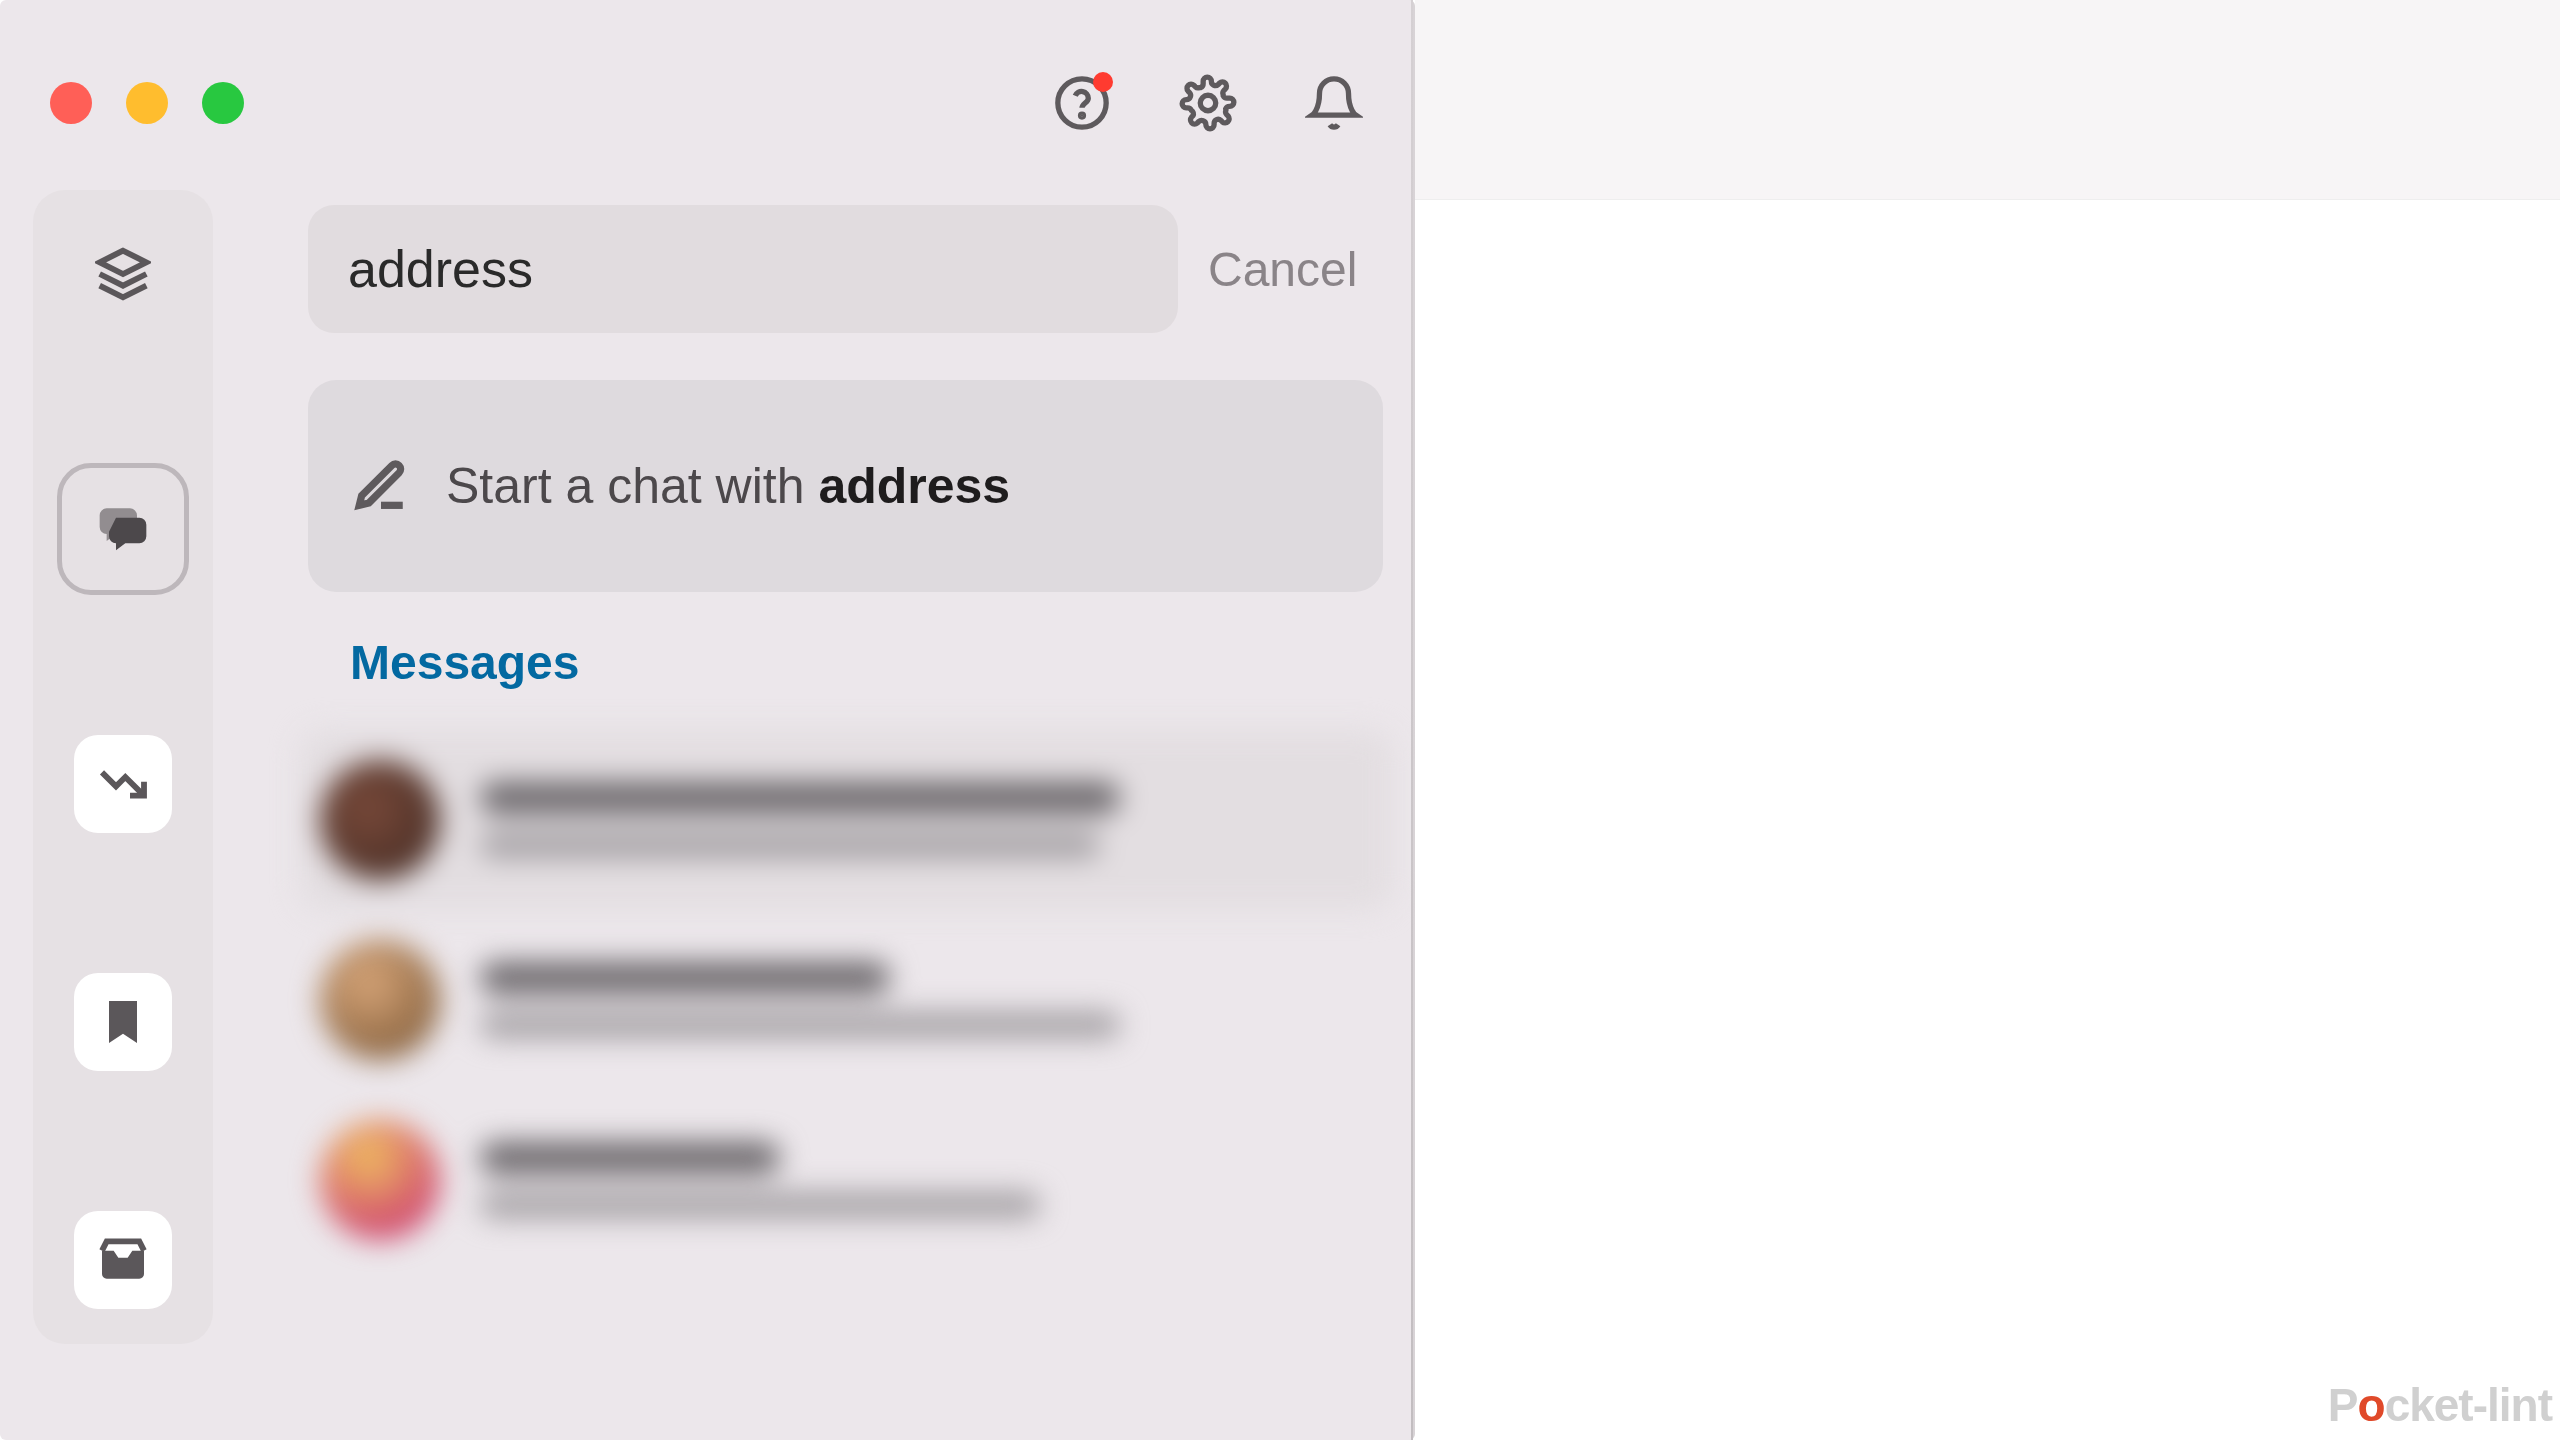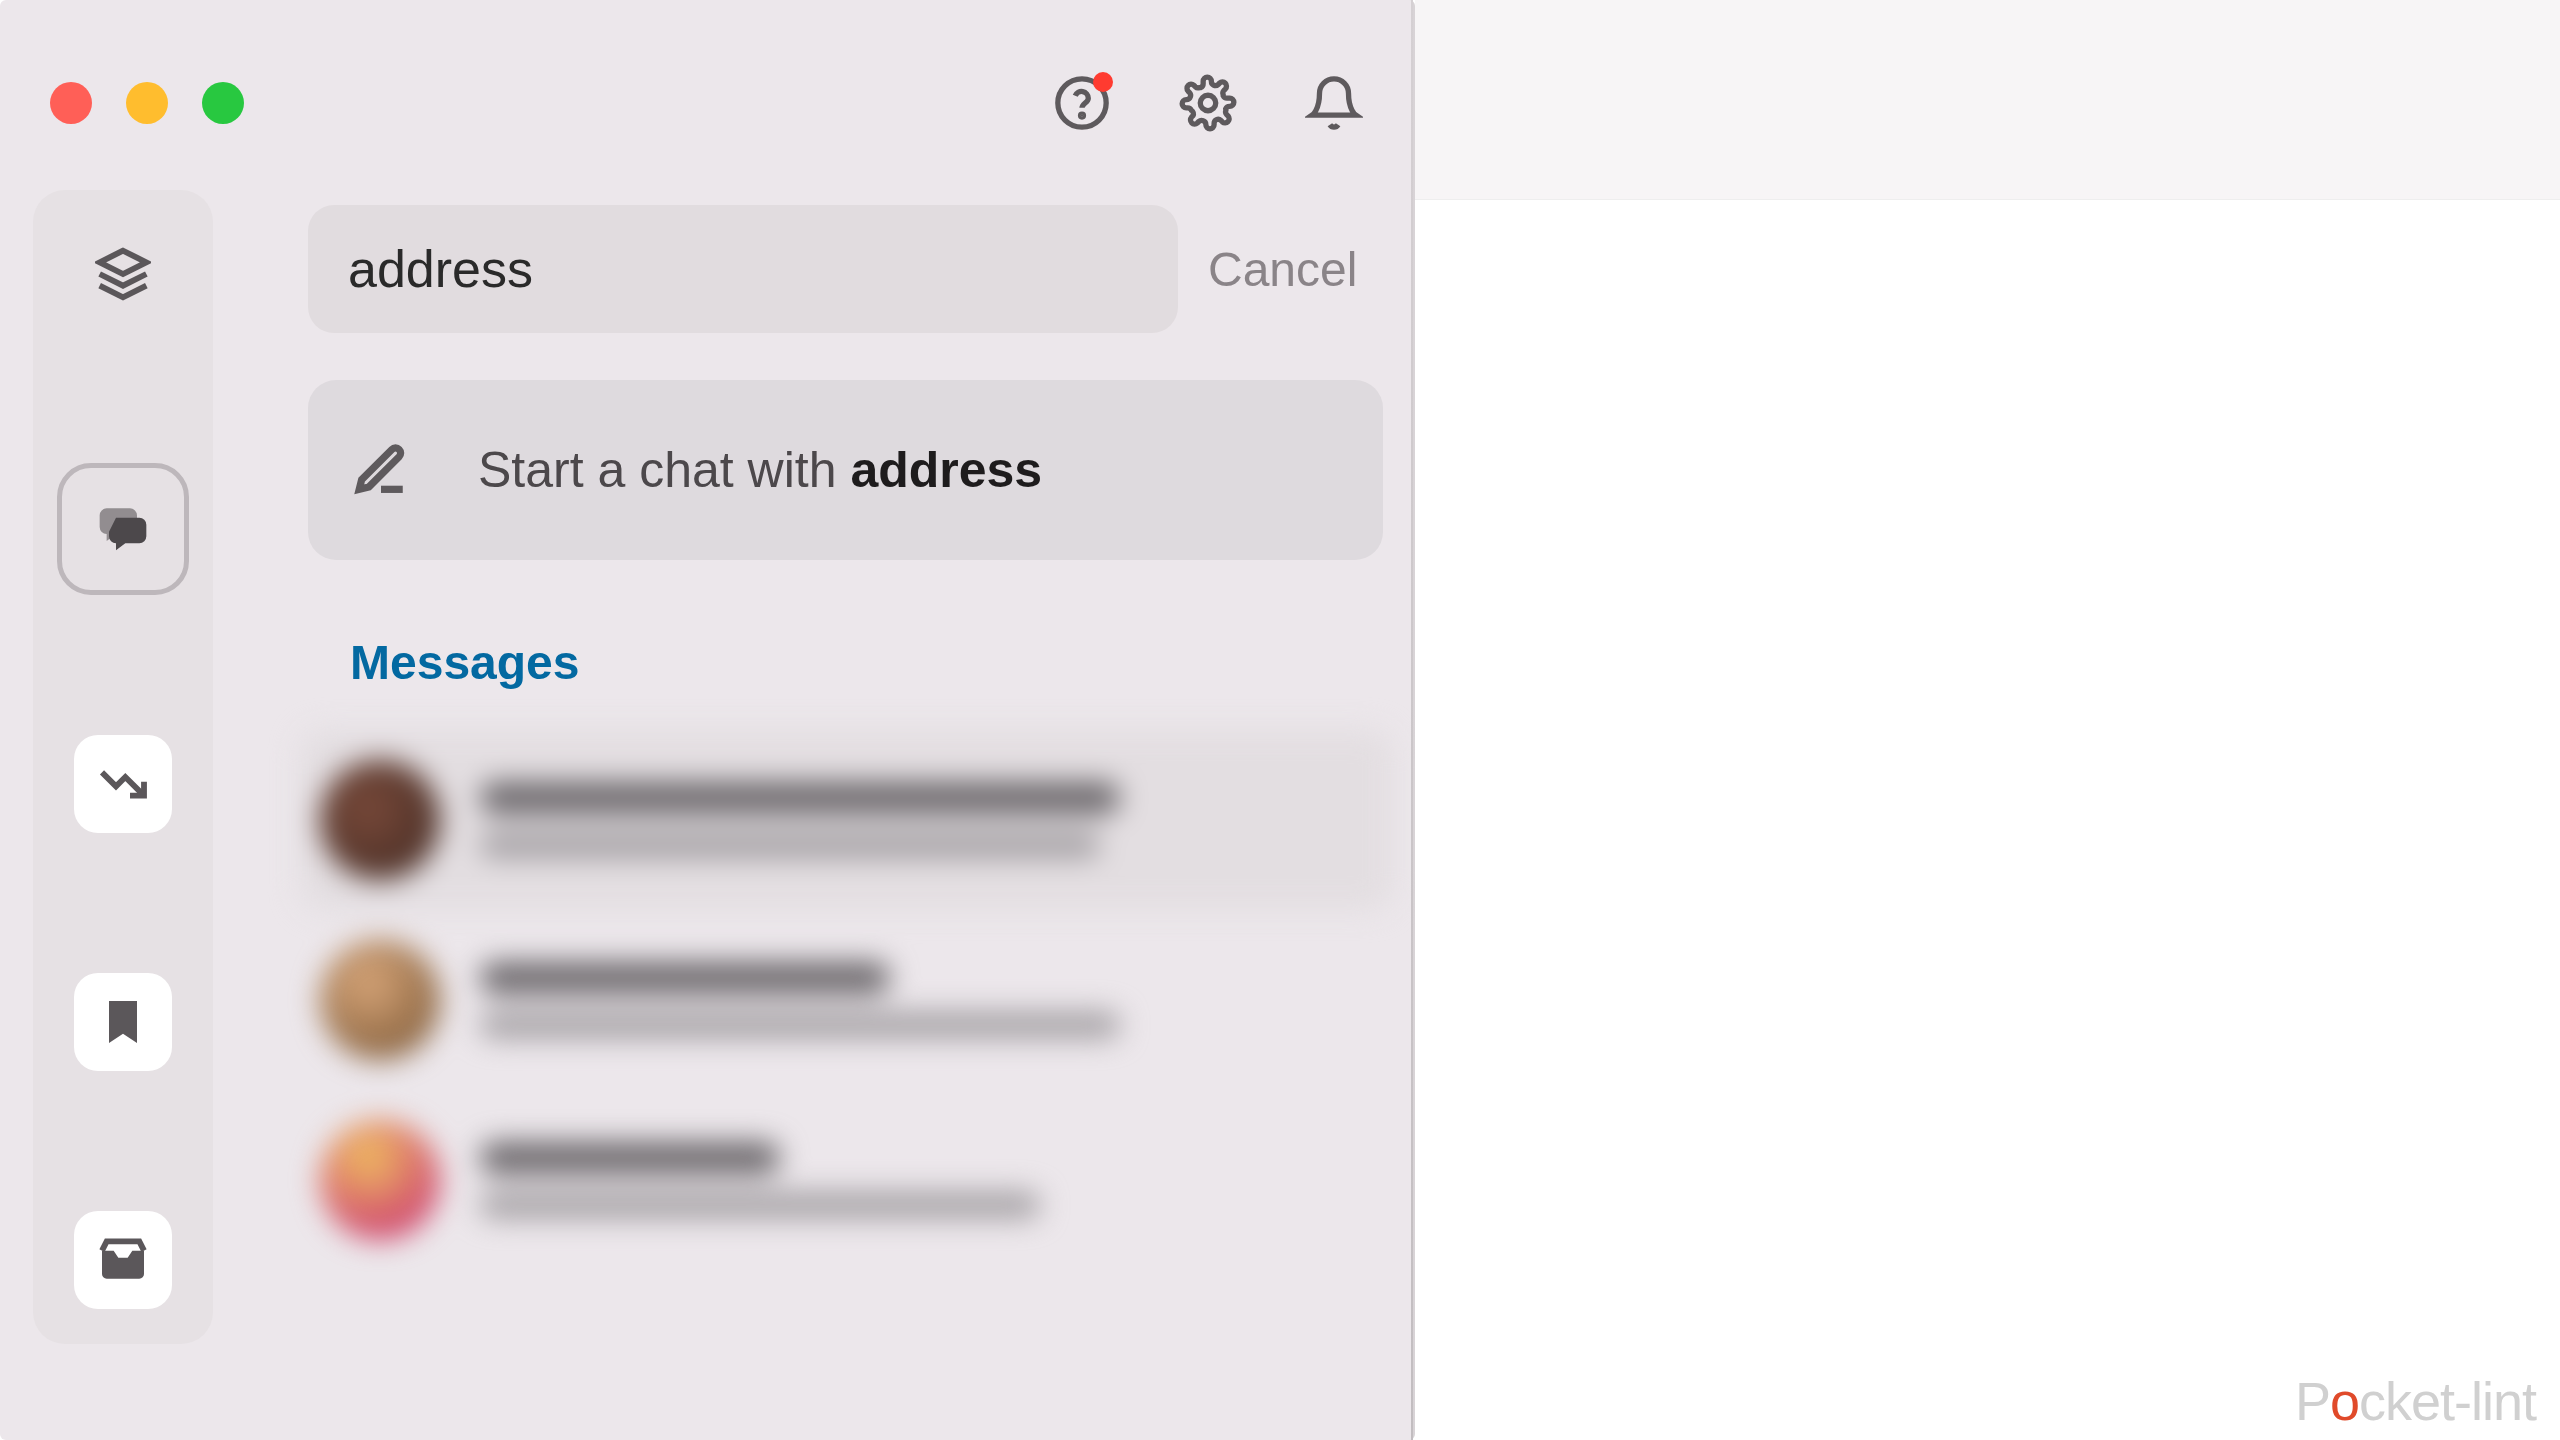--- a/index.html
+++ b/index.html
@@ -122,27 +122,27 @@
   font-size: 48px;
   color: #8a8488;
   cursor: pointer;
 }
 
 .start-chat {
   position: absolute;
   top: 380px;
   left: 308px;
   right: 30px;
-  height: 180px;
+  height: 212px;
   background: #dedade;
   border-radius: 28px;
   display: flex;
   align-items: center;
   padding: 12px 44px;
-  gap: 68px;
+  gap: 36px;
   cursor: pointer;
 }
 .compose-icon {
   width: 58px; height: 58px;
 }
 .compose-icon svg { width: 58px; height: 58px; stroke: #5e5a5d; stroke-width: 3; fill: none; }
 .start-chat-text {
   font-size: 50px;
   color: #4c484b;
 }
@@ -191,23 +191,23 @@
 .divider-v {
   position: absolute;
   top: 0; right: 0;
   width: 2px; height: 100%;
   background: linear-gradient(to bottom, #d5d0d3, #c2bdc0);
 }
 
 .watermark {
   position: absolute;
   bottom: 8px;
-  right: 24px;
-  font-size: 54px;
-  font-weight: 400;
+  right: 8px;
+  font-size: 46px;
+  font-weight: 700;
   color: #d0d0d0;
   letter-spacing: -1px;
 }
 .watermark .accent { color: #e04a2a; }
 </style>
 </head>
 <body>
 
 <div class="app">
 

